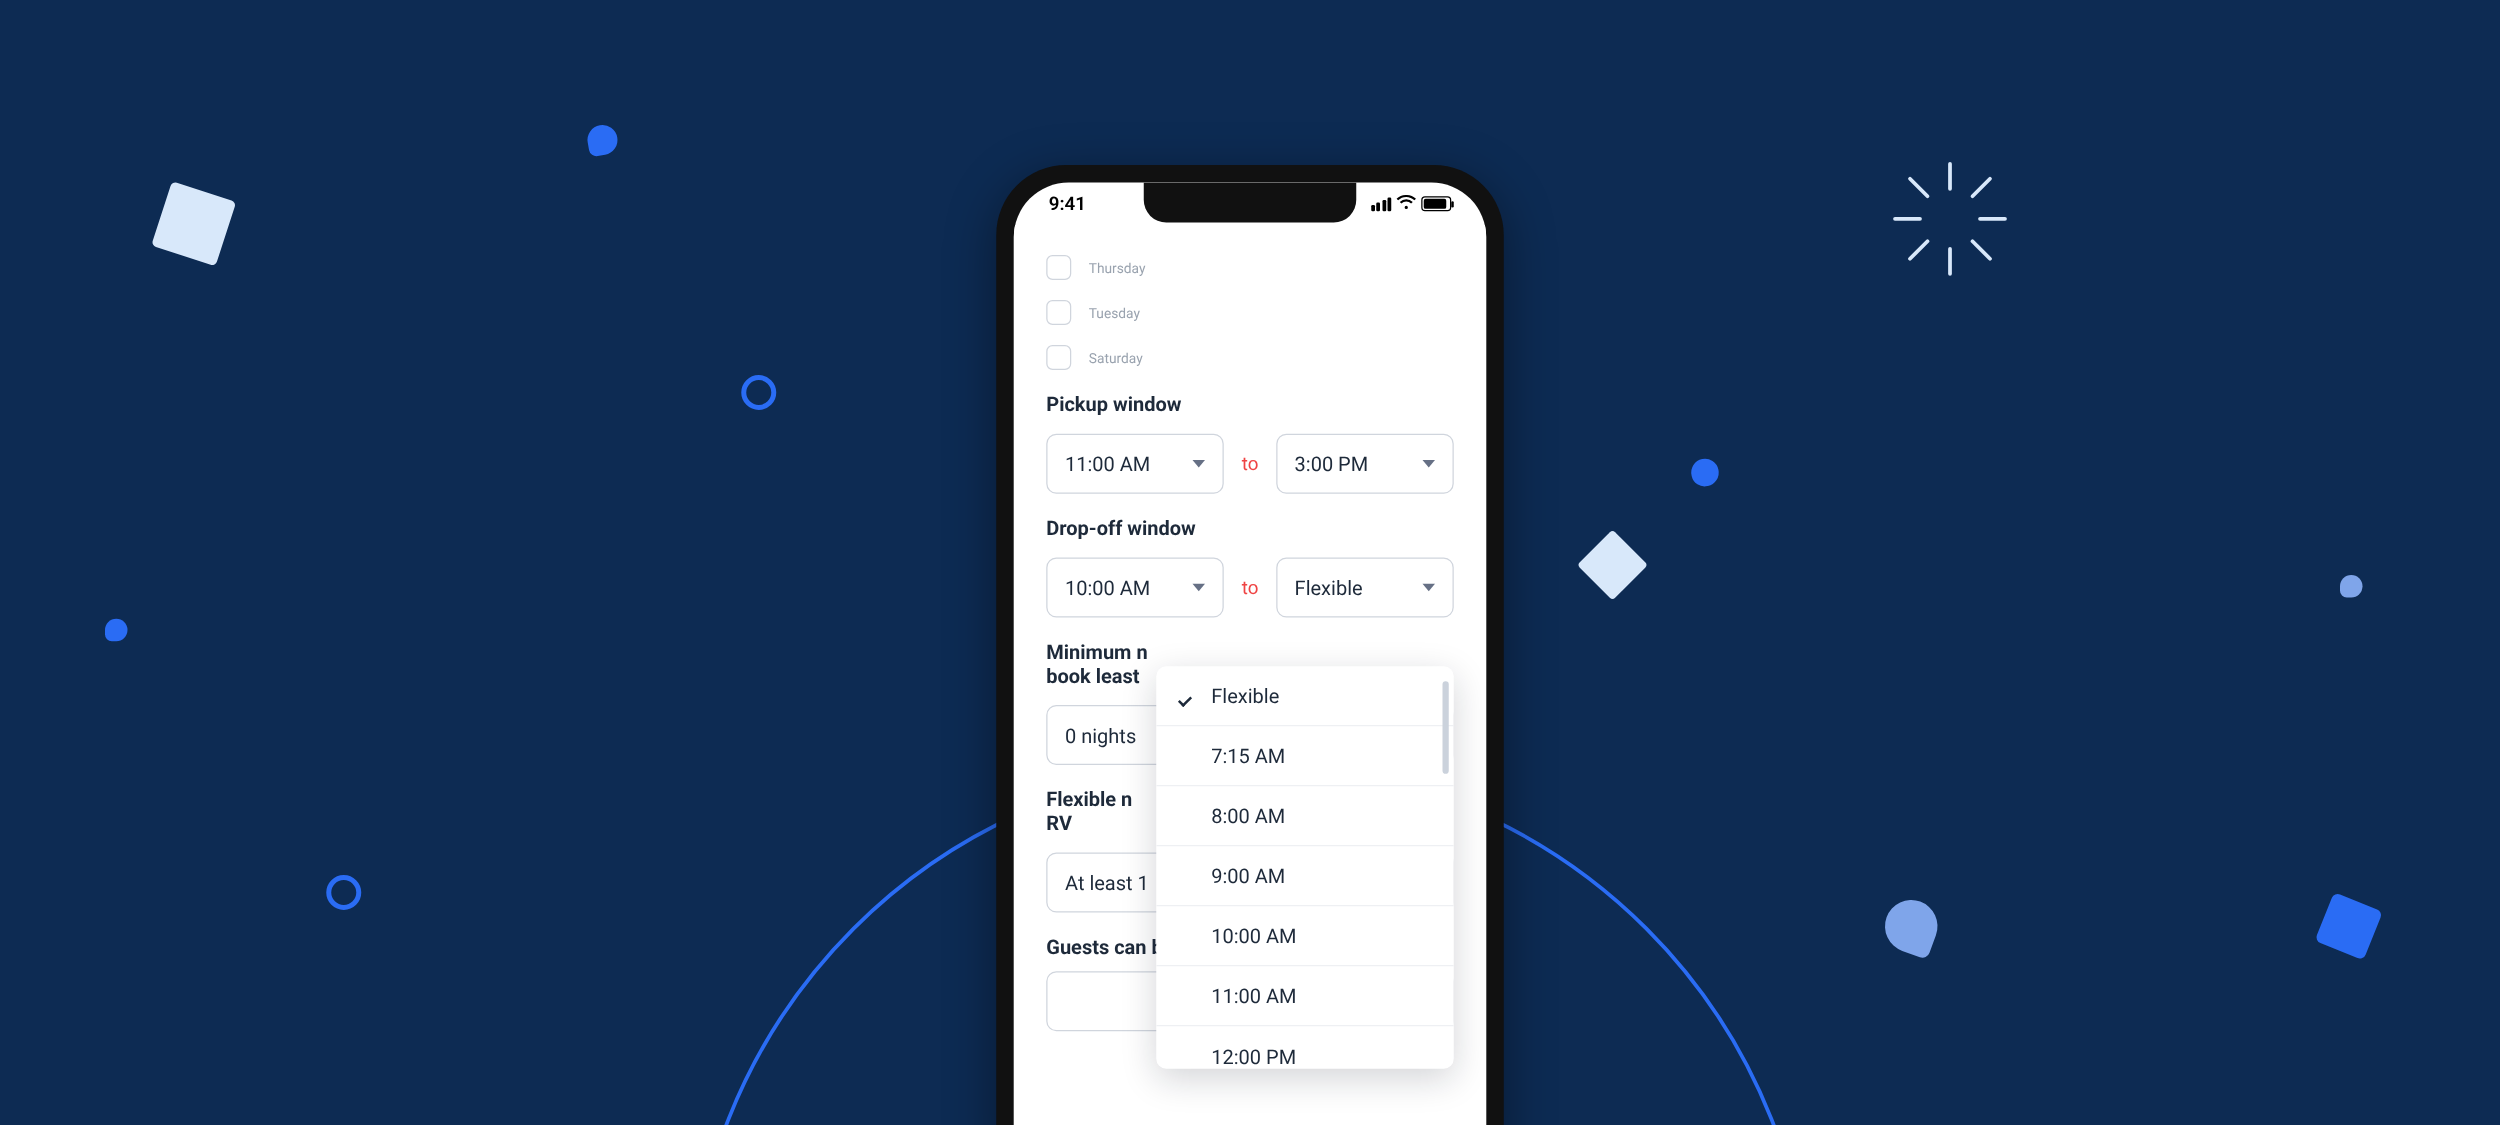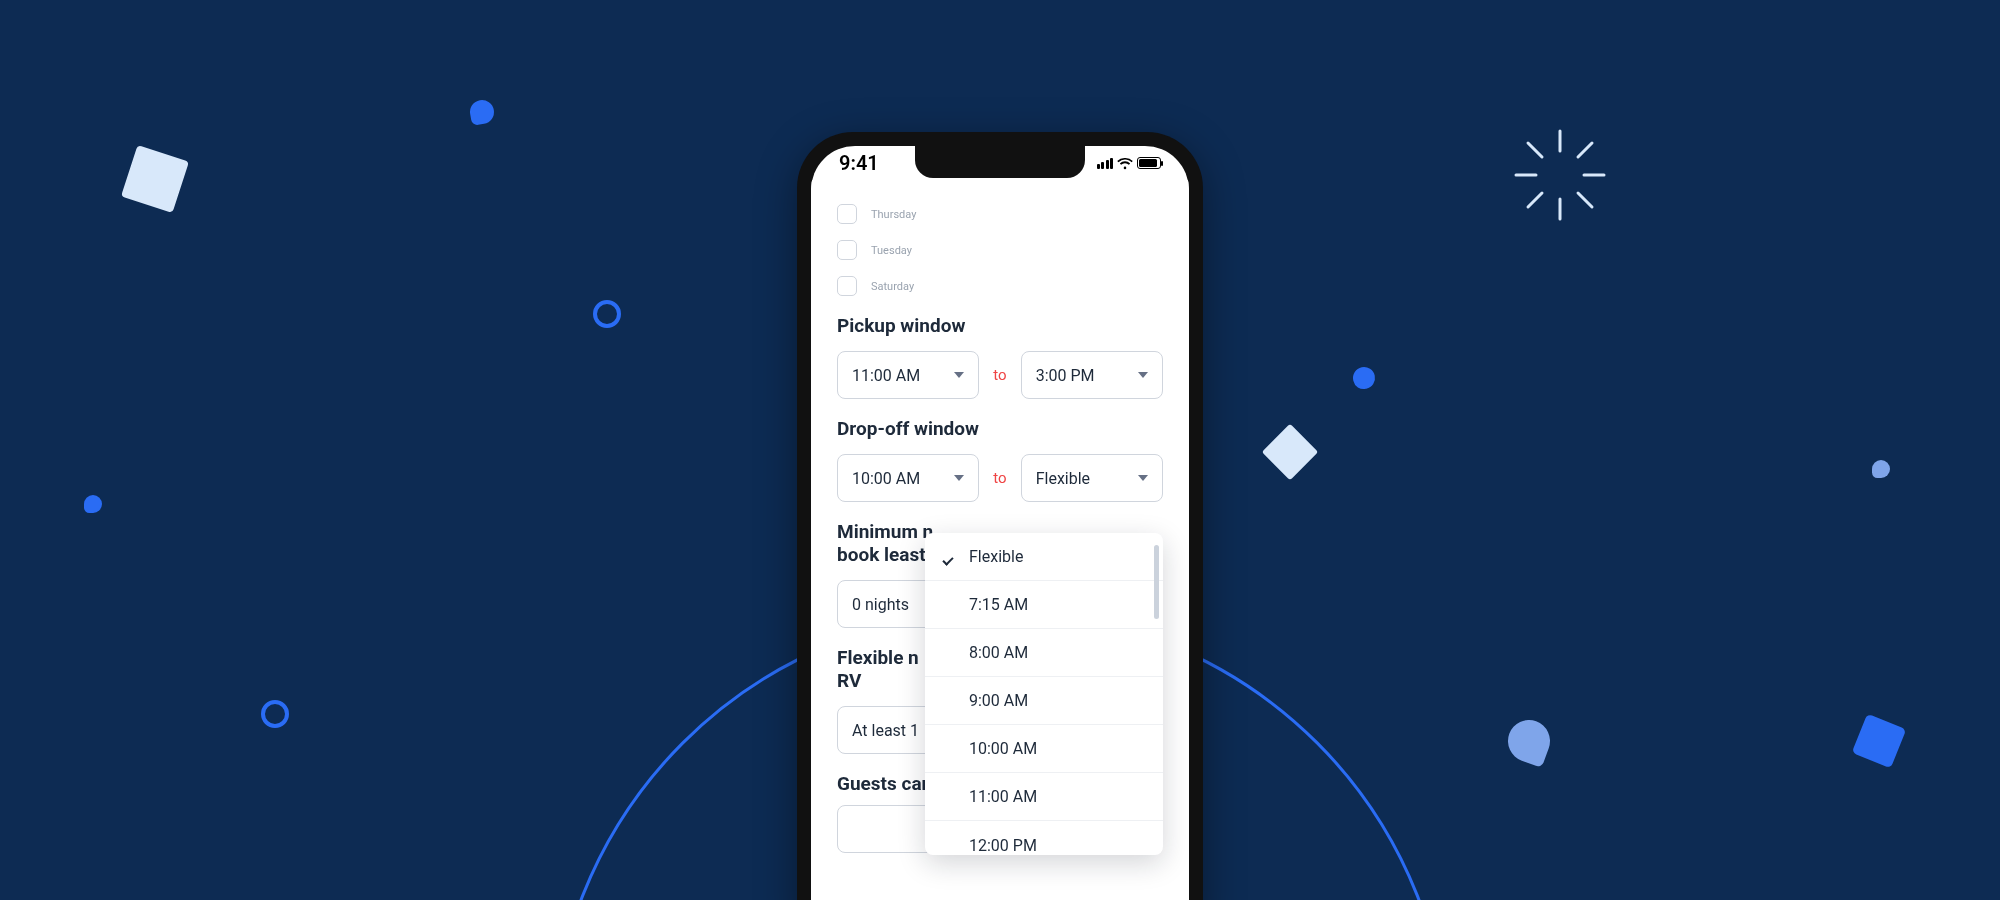--- a/index.html
+++ b/index.html
@@ -66,21 +66,21 @@
 
 
 .status-bar {
   position: absolute;
   top: 0; left:0; right:0;
   height: 34px;
   display:flex;
   align-items: center;
   justify-content: space-between;
   padding: 0 28px;
-  font-size: 20px;
+  font-size: 15px;
   font-weight: 600;
   color: #000;
   z-index: 5;
 }
 .status-right { display:flex; align-items:center; gap:4px;}
 .bars { display:flex; align-items:flex-end; gap:1.5px;}
 .bars span{ width:3px; background:#000; border-radius:1px;}
 .bars span:nth-child(1){height:5px;}
 .bars span:nth-child(2){height:7px;}
 .bars span:nth-child(3){height:9px;}
@@ -97,21 +97,21 @@
   background: #fff;
   padding: 24px 26px 0 26px;
   overflow: hidden;
   color: #1e2a3a;
 }
 
 .check-row { display:flex; align-items:center; gap:14px; margin-bottom:16px; color:#9aa3af;}
 .check-row .cb { width:20px; height:20px; border:1.5px solid #d0d5dd; border-radius:5px;}
 .check-row .lbl { font-size:11px; }
 
-.section-label { font-weight:700; font-size:19px; color:#1e2a3a; margin-top:18px; margin-bottom:14px;}
+.section-label { font-weight:700; font-size:16px; color:#1e2a3a; margin-top:18px; margin-bottom:14px;}
 
 .row-selects{ display:flex; align-items:center; gap:14px;}
 .select-box{ flex:1; height:48px; border:1px solid #d0d5dd; border-radius:8px; display:flex; align-items:center; justify-content:space-between; padding:0 14px; font-size:16px; color:#1e2a3a;}
 .chev { width:0;height:0;border-left:5px solid transparent;border-right:5px solid transparent;border-top:6px solid #667085;}
 .to-txt{ font-size:15px; color:#ef4444;}
 
 .wide-select{ height:48px; border:1px solid #d0d5dd; border-radius:8px; display:flex; align-items:center; justify-content:space-between; padding:0 14px; font-size:16px; color:#1e2a3a;}
 
 
 .dropdown {

